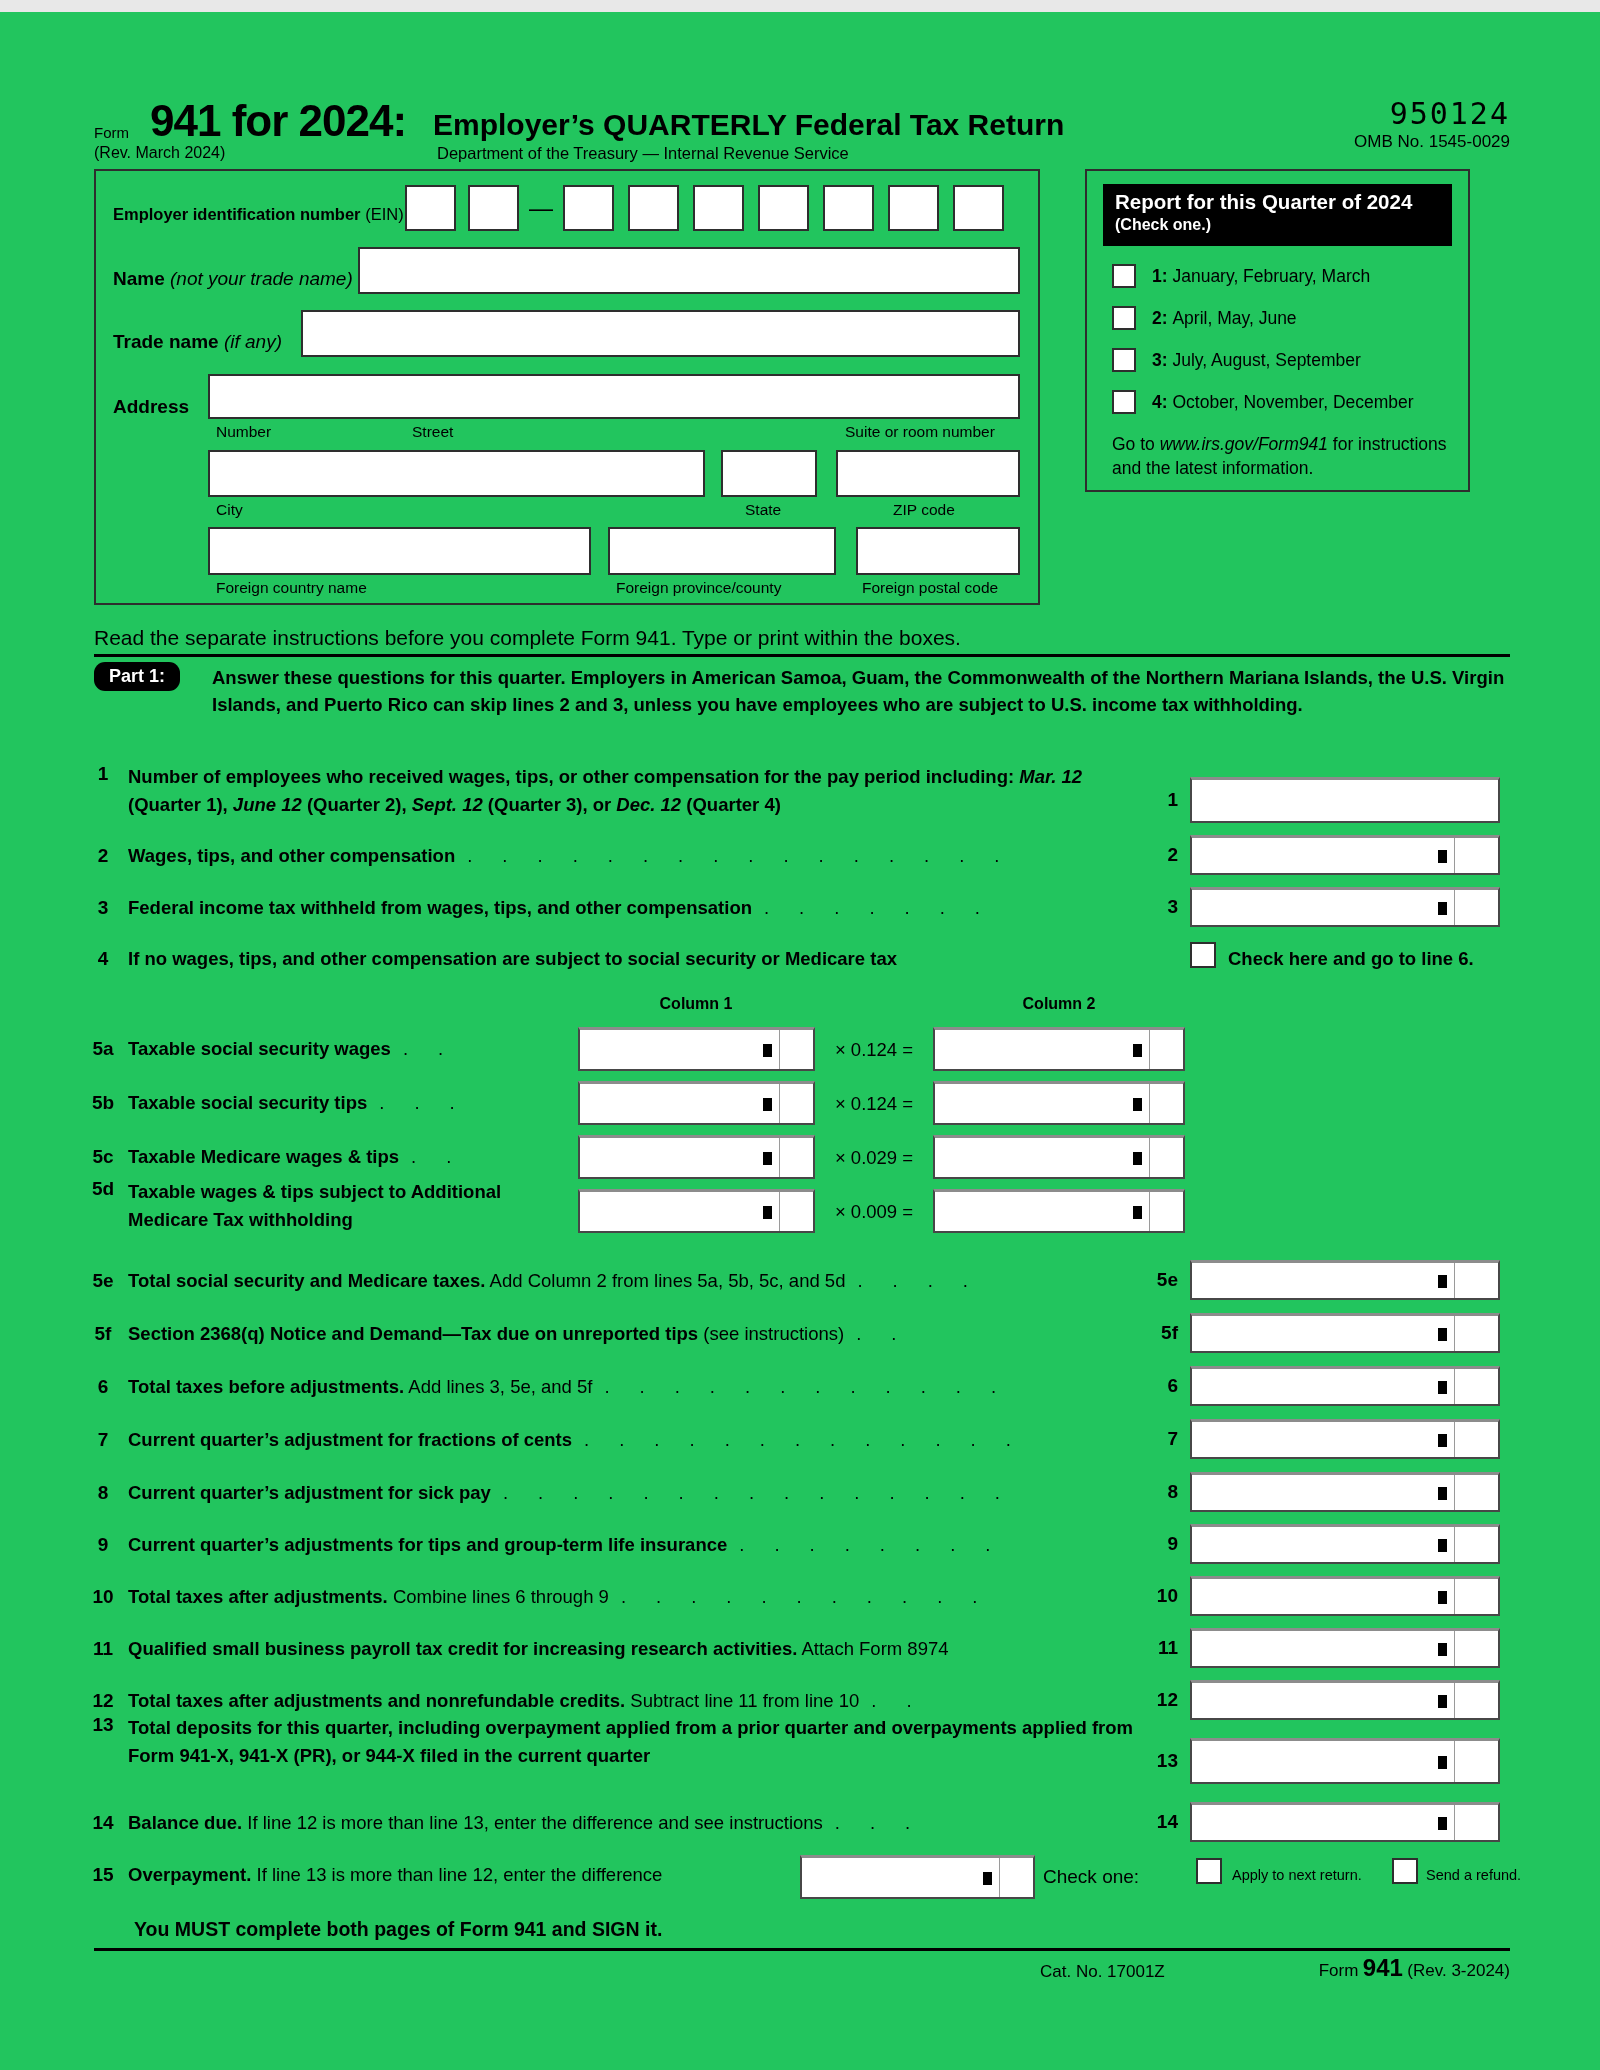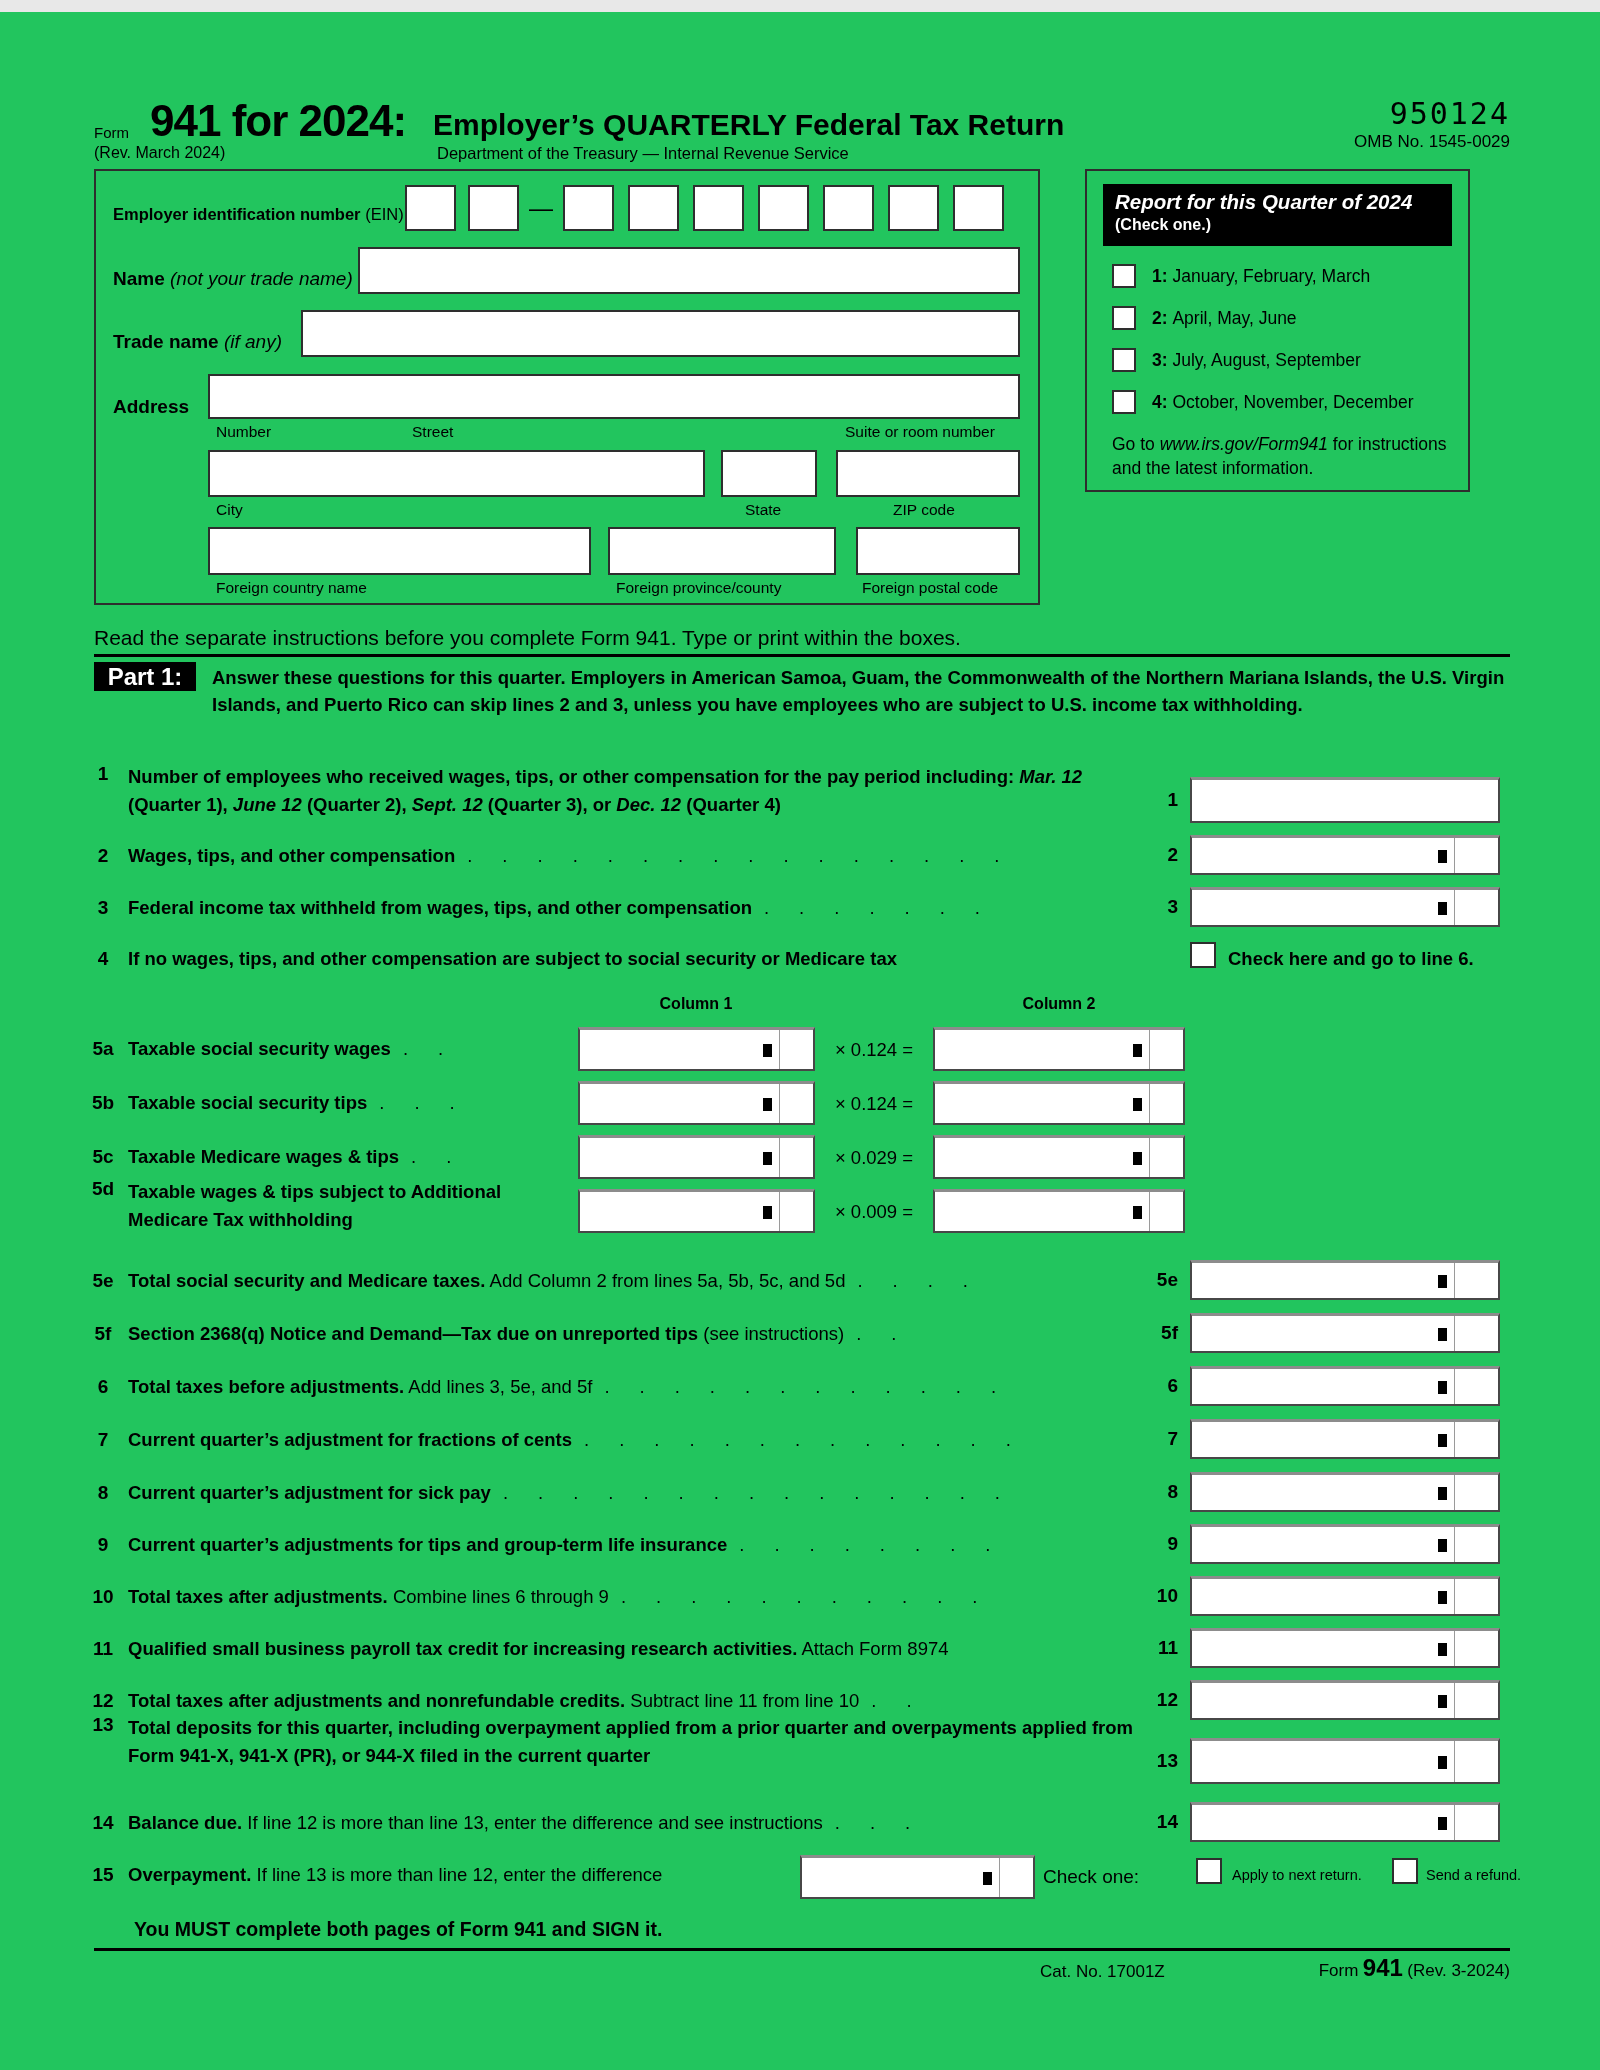--- a/index.html
+++ b/index.html
@@ -75,31 +75,31 @@
 
   <div class="fieldbox" style="left:208px;top:515px;width:383px;height:48px;"></div>
   <div class="fieldbox" style="left:608px;top:515px;width:228px;height:48px;"></div>
   <div class="fieldbox" style="left:856px;top:515px;width:164px;height:48px;"></div>
   <div class="sublab" style="left:216px;top:567px;">Foreign country name</div>
   <div class="sublab" style="left:616px;top:567px;">Foreign province/county</div>
   <div class="sublab" style="left:862px;top:567px;">Foreign postal code</div>
 
   <div class="abs" style="left:1085px;top:157px;width:385px;height:323px;border:2px solid #2e2e2e;box-sizing:border-box;"></div>
   <div class="blackbar" style="left:1103px;top:172px;width:349px;height:62px;">
-    <div style="padding:6px 0 0 12px;font-size:20.5px;font-weight:bold;font-style:italic;">Report for this Quarter of 2024</div>
+    <div style="padding:6px 0 0 12px;font-size:20.5px;font-weight:bold;">Report for this Quarter of 2024</div>
     <div style="padding:2px 0 0 12px;font-size:16px;font-weight:bold;">(Check one.)</div>
   </div>
   <div id="quarter-options"></div>
   <div class="abs" style="left:1112px;top:420px;width:350px;font-size:17.5px;line-height:24px;">
     <span>Go to </span><span class="i">www.irs.gov/Form941</span><span> for instructions and the latest information.</span>
   </div>
 
   <div class="abs" style="left:94px;top:614px;font-size:21px;">Read the separate instructions before you complete Form 941. Type or print within the boxes.</div>
   <div class="rule" style="left:94px;top:642px;width:1416px;"></div>
-  <div class="blackbar" style="left:94px;top:650px;width:102px;height:29px;text-align:center;font-size:24px;font-weight:bold;line-height:29px;">Part 1:</div>
+  <div class="blackbar" style="left:94px;top:650px;width:86px;height:29px;text-align:center;font-size:18px;font-weight:bold;line-height:29px;border-radius:11px;">Part 1:</div>
   <div class="abs b" style="left:212px;top:652px;width:1298px;font-size:18.5px;line-height:27px;">Answer these questions for this quarter. Employers in American Samoa, Guam, the Commonwealth of the Northern Mariana Islands, the U.S. Virgin Islands, and Puerto Rico can skip lines 2 and 3, unless you have employees who are subject to U.S. income tax withholding.</div>
 
   <div class="colhead" style="left:576px;top:983px;">Column 1</div>
   <div class="colhead" style="left:939px;top:983px;">Column 2</div>
 
   <div id="rows"></div>
 
   <div class="abs b" style="left:134px;top:1906px;font-size:19.5px;">You MUST complete both pages of Form 941 and SIGN it.</div>
   <div class="rule" style="left:94px;top:1936px;width:1416px;"></div>
   <div class="abs" style="left:1040px;top:1950px;font-size:17px;">Cat. No. 17001Z</div>

